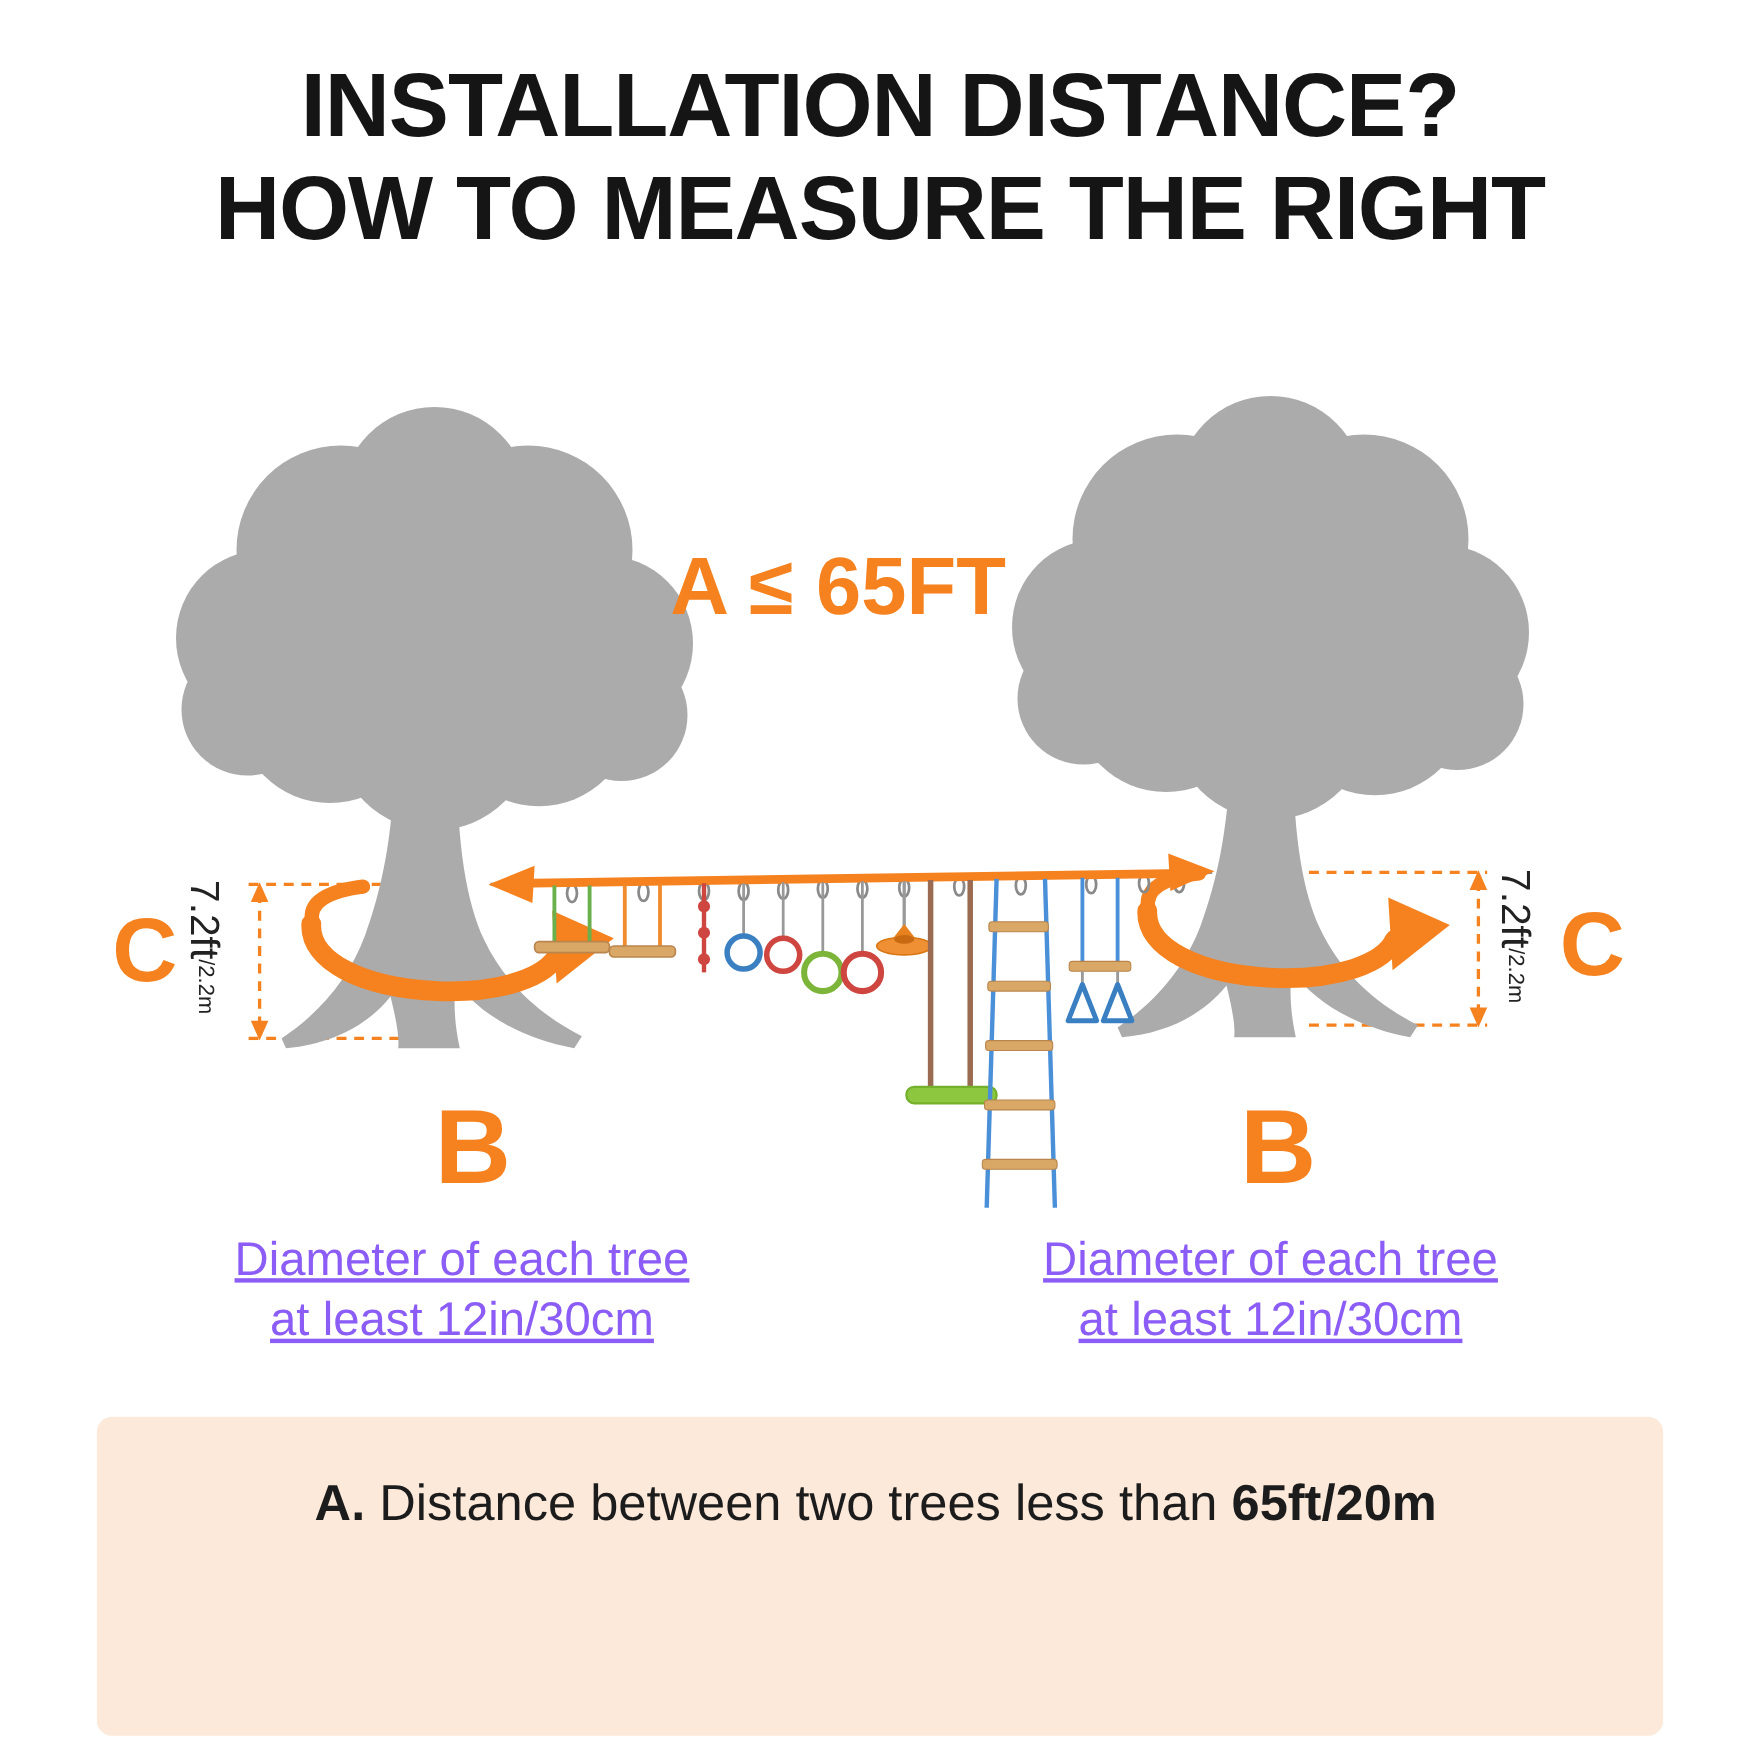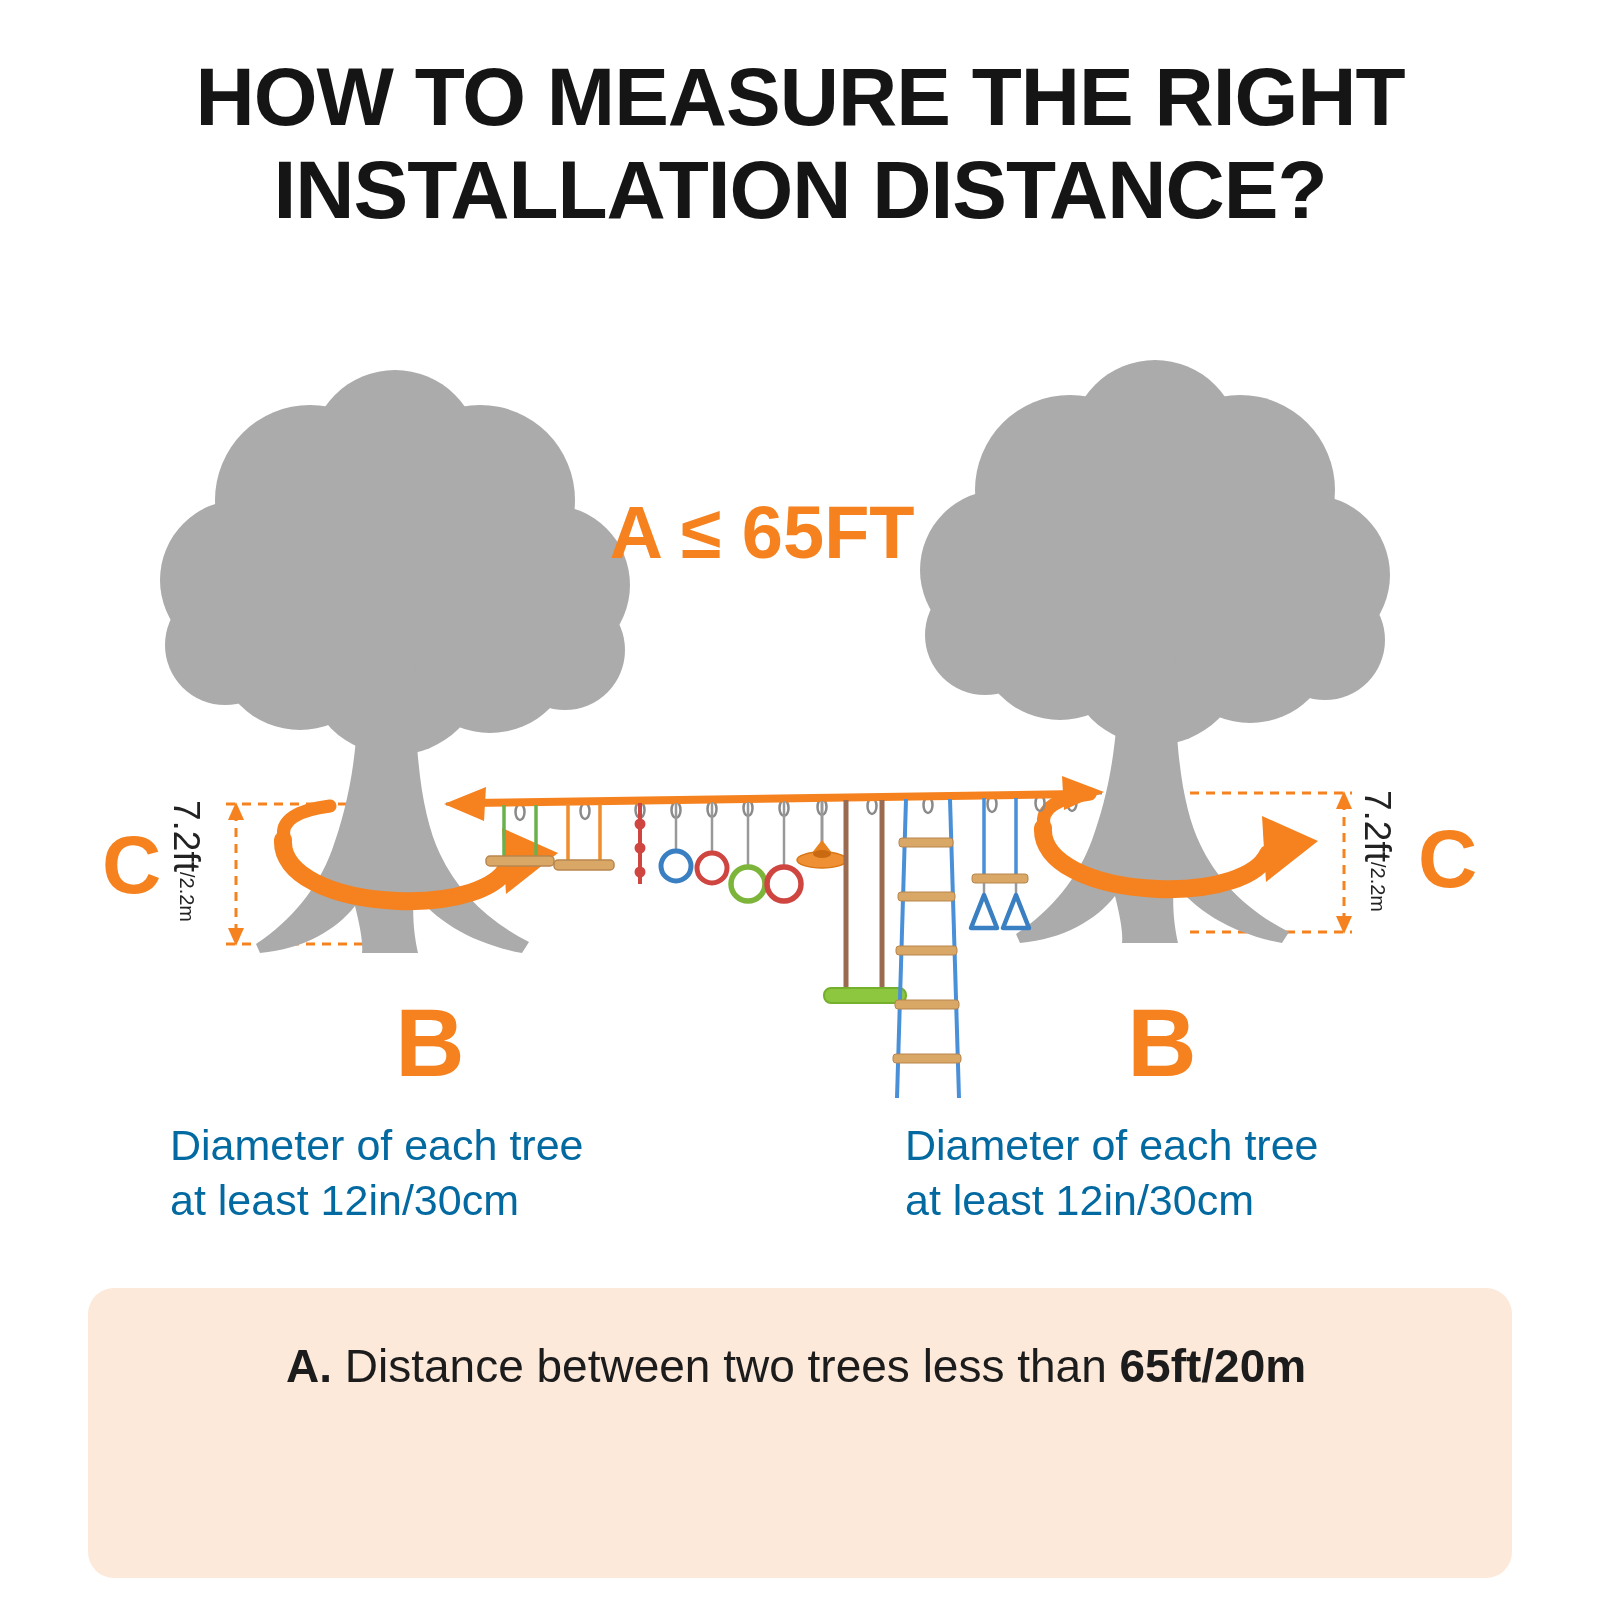--- a/index.html
+++ b/index.html
@@ -47,28 +47,28 @@
     text-orientation:mixed;
     white-space:nowrap;
     color:#222222;
     height:145px;
     display:flex; align-items:center;
   }
   .height-label .main { font-size:37px; }
   .height-label .sub  { font-size:20px; }
 
   .tree-note {
-    width:500px; 
-    font-size:43px; line-height:1.28; color:#0369a1;
+    width:500px; text-align:center;
+    font-size:43px; line-height:1.28; color:#8b5cf6;text-decoration:underline;
   }
 
   #legend-box {
     left:88px; top:1288px; width:1424px; height:290px;
     background:var(--legend-bg,#FCE9DA);
-    border-radius:26px;
+    border-radius:14px;
     padding:46px 40px 0 198px;
     font-size:46px; line-height:64px;
     color:#1c1c1c;
   }
   .lb { font-weight:bold; }
 </style>
 </head>
 <body>
 
 <svg id="diagram-svg" class="abs" width="1600" height="1600" viewBox="0 0 1600 1600" xmlns="http://www.w3.org/2000/svg" xmlns:xlink="http://www.w3.org/1999/xlink">
@@ -203,22 +203,22 @@
       <rect x="972" y="874" width="56" height="9" rx="3" fill="#D9A866" stroke="#b9854d" stroke-width="1"></rect>
       <line x1="984" y1="883" x2="984" y2="897" stroke="#999999" stroke-width="2.5"></line>
       <line x1="1016" y1="883" x2="1016" y2="897" stroke="#999999" stroke-width="2.5"></line>
       <path d="M984,895 L971,928 L997,928 Z" fill="none" stroke="#3a7fc1" stroke-width="4.5" stroke-linejoin="round"></path>
       <path d="M1016,895 L1003,928 L1029,928 Z" fill="none" stroke="#3a7fc1" stroke-width="4.5" stroke-linejoin="round"></path>
     </g>
   </g>
 </svg>
 
 <div id="page-title" class="abs">
+  <div>INSTALLATION DISTANCE?</div>
   <div>HOW TO MEASURE THE RIGHT</div>
-  <div>INSTALLATION DISTANCE?</div>
 </div>
 
 <div id="distance-a-label" class="abs">A ≤ 65FT</div>
 
 <div class="abs c-label" style="left:102px; top:818px;">C</div>
 <div class="abs c-label" style="left:1418px; top:812px;">C</div>
 
 <div class="abs height-label" style="left:165px; top:800px;">
   <span class="main">7.2ft</span>
     <span class="sub">/2.2m</span>

